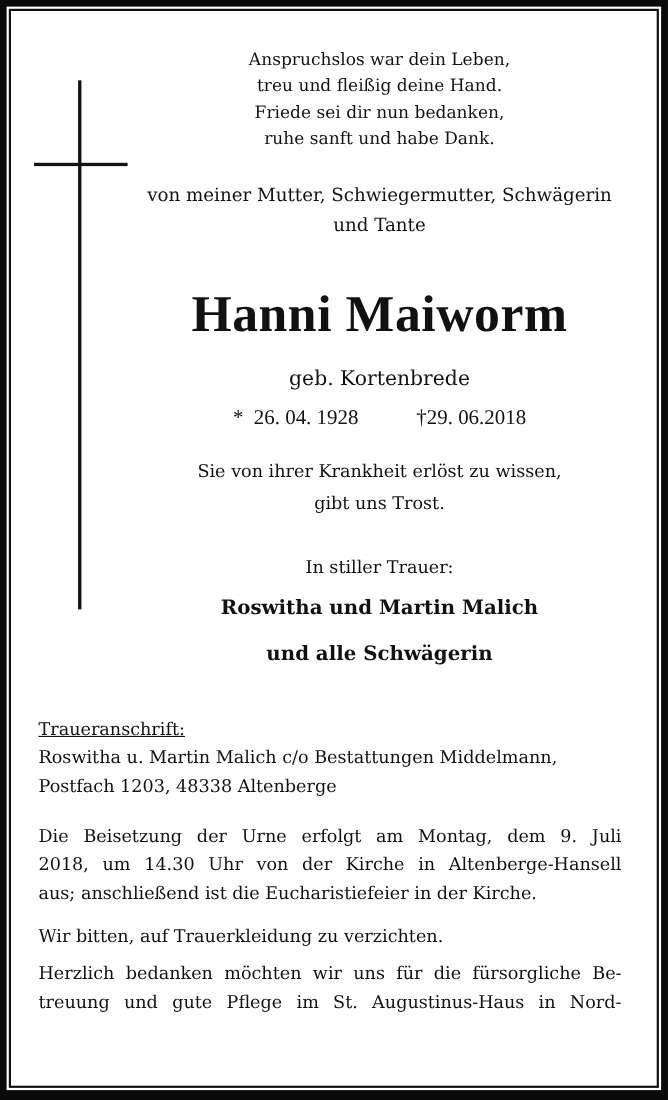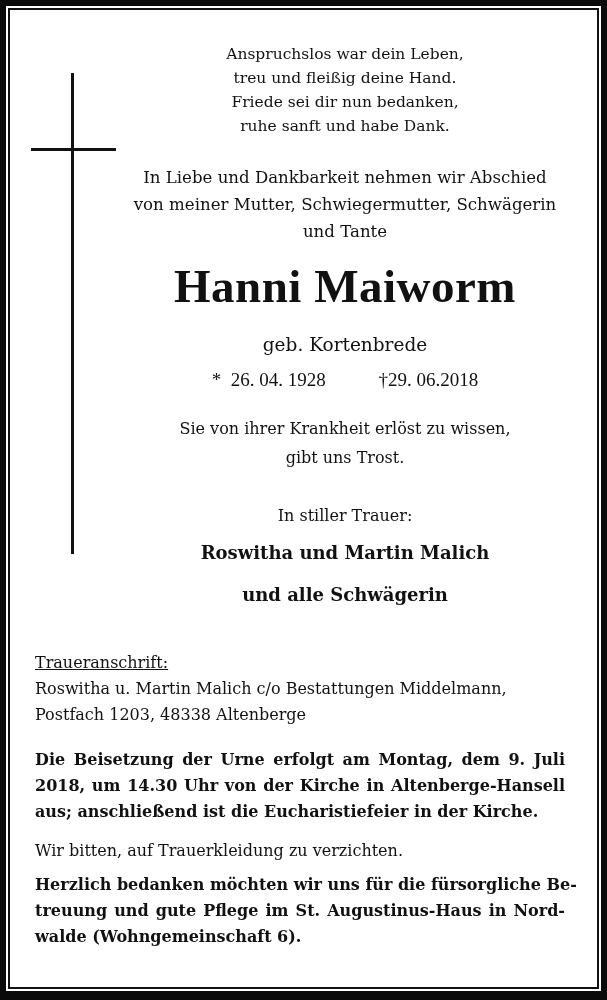--- a/index.html
+++ b/index.html
@@ -20,21 +20,21 @@
   .birthname { top: 332px; font-size: 18.5px; line-height: 26px; left: 100px; width: 490px; }
   .dates { top: 366px; font-family: "Liberation Serif", serif; font-size: 19px; line-height: 28px; left: 100px; width: 490px; }
   .dates span { display: inline-block; }
   .dates .born { margin-right: 48px; }
   .relief { top: 414px; font-size: 16px; line-height: 29px; left: 100px; width: 490px; }
   .mourn-label { top: 503px; font-size: 16px; line-height: 26px; left: 100px; width: 490px; }
   .mourners { top: 532px; font-size: 18px; font-weight: bold; line-height: 42px; left: 100px; width: 490px; }
   .lower { position: absolute; left: 35px; width: 530px; font-size: 16px; line-height: 26px; }
   .addr { top: 650px; }
   .addr .label { text-decoration: underline; }
-  .para { text-align: justify; font-weight: bold; }
+  .para { text-align: justify; }
   .p1 { top: 747px; }
   .p2 { top: 838px; }
   .p3 { top: 872px; }
   .justify-line { display: block; text-align: justify; text-align-last: justify; white-space: nowrap; }
   .last-line { display: block; white-space: nowrap; }
 </style>
 </head>
 <body>
 
 <div class="outer"></div>
@@ -45,21 +45,20 @@
 <div class="cross-h"></div>
 
 <div class="center-block poem">
   <span class="line">Anspruchslos war dein Leben,</span>
   <span class="line">treu und fleißig deine Hand.</span>
   <span class="line">Friede sei dir nun bedanken,</span>
   <span class="line">ruhe sanft und habe Dank.</span>
 </div>
 
 <div class="center-block farewell">
-  <span class="line">In Liebe und Dankbarkeit nehmen wir Abschied</span>
   <span class="line">von meiner Mutter, Schwiegermutter, Schwägerin</span>
   <span class="line">und Tante</span>
 </div>
 
 <div class="center-block name">Hanni Maiworm</div>
 
 <div class="center-block birthname">geb. Kortenbrede</div>
 
 <div class="center-block dates">
   <span class="born">
@@ -93,14 +92,13 @@
   <span class="justify-line">Die Beisetzung der Urne erfolgt am Montag, dem 9. Juli</span>
   <span class="justify-line">2018, um 14.30 Uhr von der Kirche in Altenberge-Hansell</span>
   <span class="last-line">aus; anschließend ist die Eucharistiefeier in der Kirche.</span>
 </div>
 
 <div class="lower p2">Wir bitten, auf Trauerkleidung zu verzichten.</div>
 
 <div class="lower para p3">
   <span class="justify-line">Herzlich bedanken möchten wir uns für die fürsorgliche Be-</span>
   <span class="justify-line">treuung und gute Pflege im St. Augustinus-Haus in Nord-</span>
-  <span class="last-line">walde (Wohngemeinschaft 6).</span>
 </div>
 
 </body></html>

